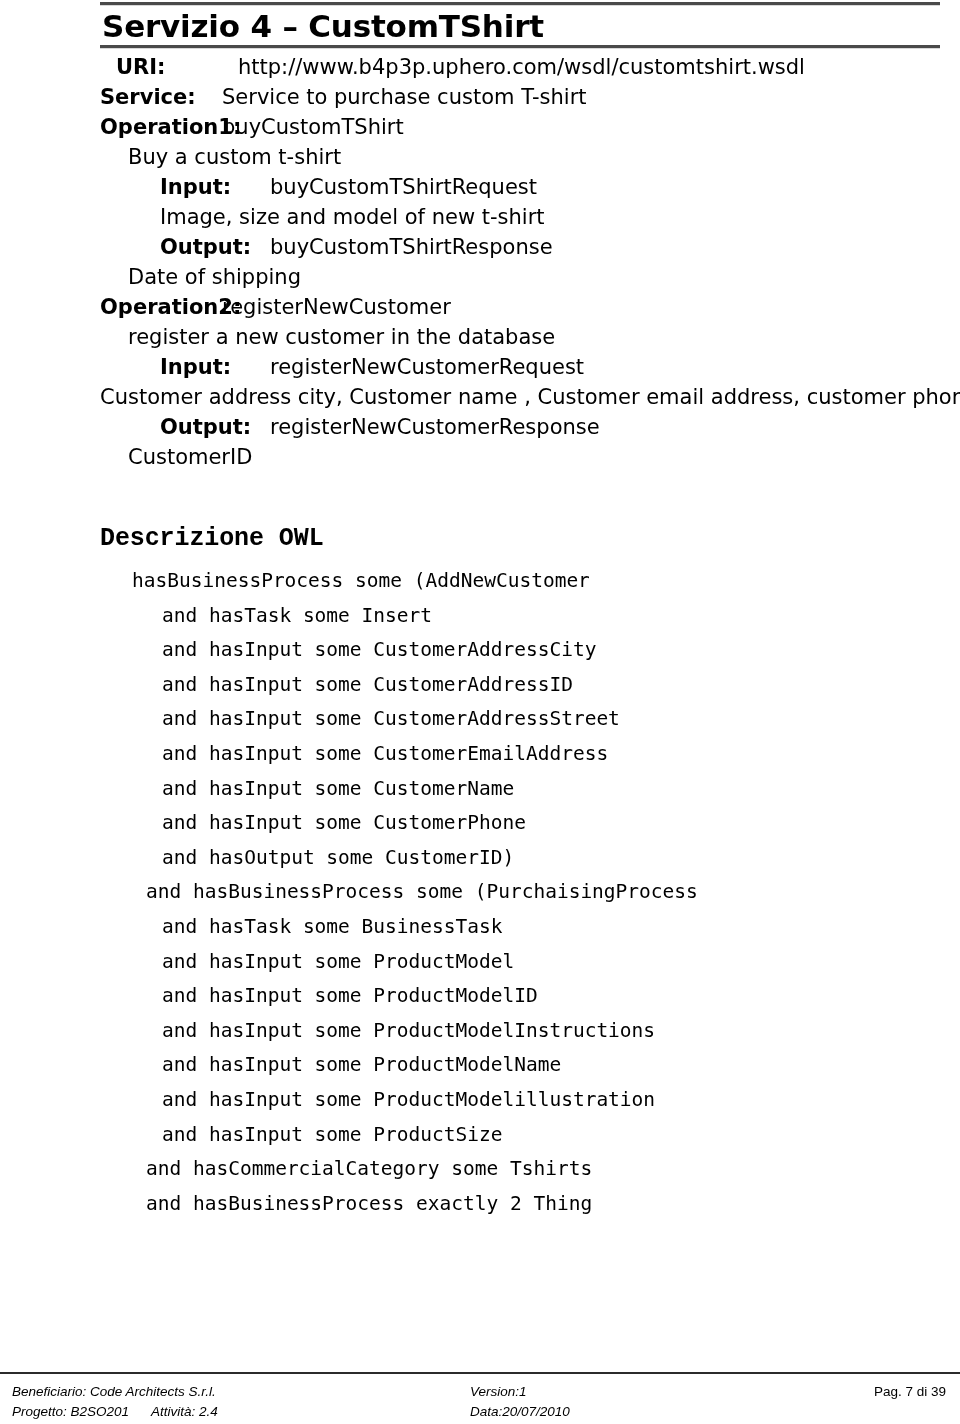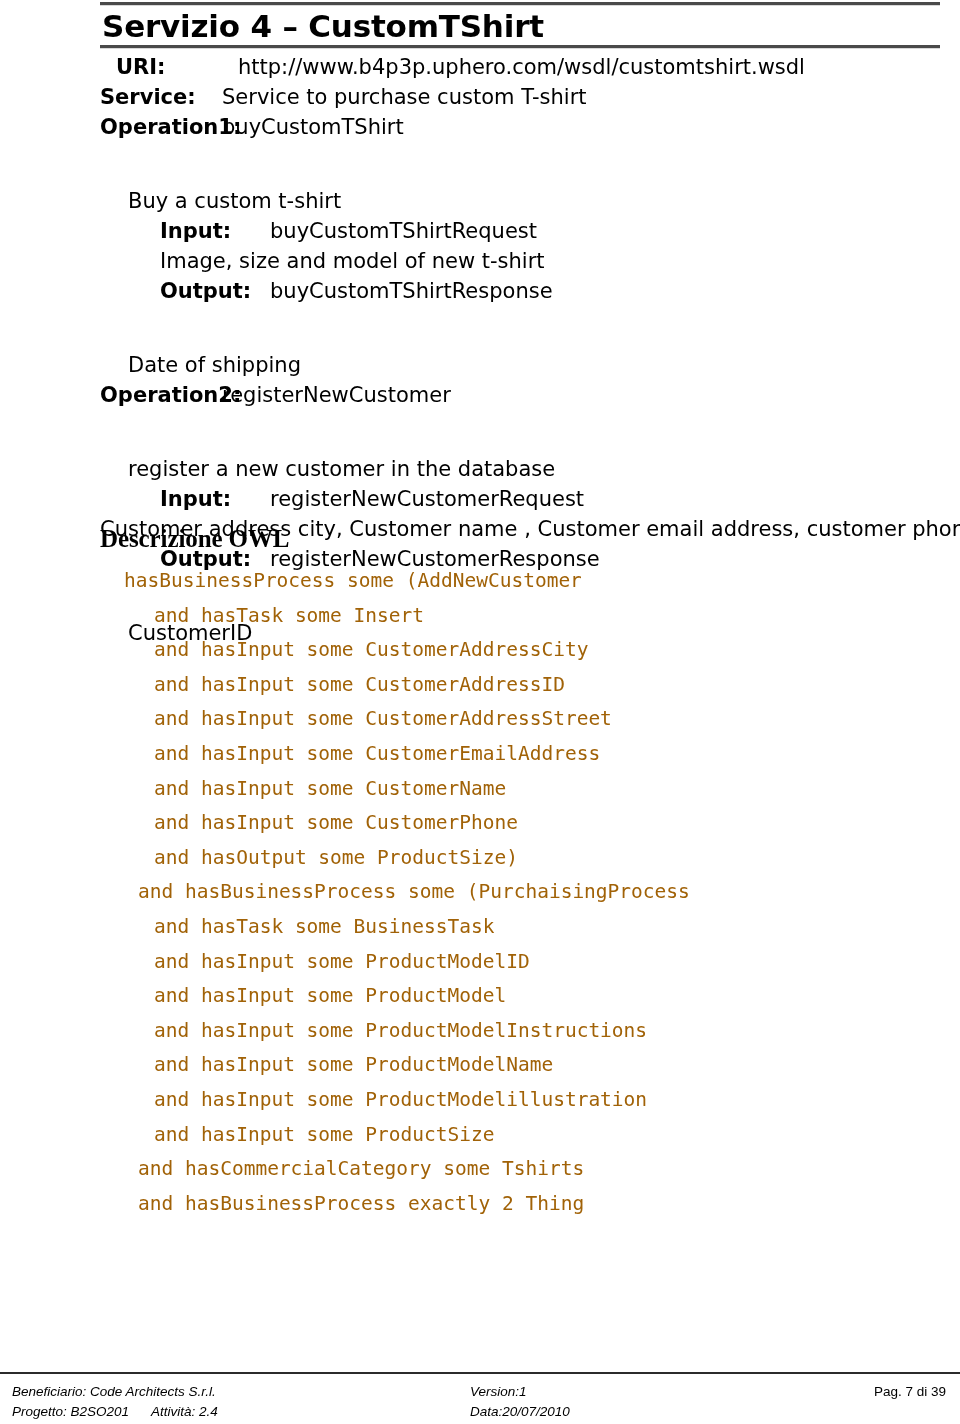--- a/index.html
+++ b/index.html
@@ -72,47 +72,47 @@
   }
   .lbl {
     font-weight: bold;
     display: inline-block;
   }
   .lbl-uri   { width: 122px; margin-left: 16px; }
   .lbl-svc   { width: 122px; }
   .lbl-op    { width: 122px; }
   .lbl-io    { width: 110px; }
 
-  .ind1 { padding-left: 28px; margin-top: 44px; }
+  .ind1 { padding-left: 28px; }
   .ind2 { padding-left: 60px; }
 
   .val { font-weight: normal; }
 
   
   .owl-heading {
     position: absolute;
     left: 100px;
     top: 524px;
-    font-family: Liberation Serif, serif;
+    font-family: Liberation Mono, monospace;
     font-size: 25px;
     font-weight: bold;
     line-height: 30px;
     letter-spacing: -0.1px;
   }
 
   
   .owl-block {
     position: absolute;
-    left: 88px;
+    left: 96px;
     top: 564px;
     width: 850px;
     font-family: "DejaVu Sans Mono", monospace;
     font-size: 19.5px;
     line-height: 34.6px;
-    color: #a16207;
+    color: #000000;
   }
   .owl-block .owl-line {
     white-space: pre;
     height: 34.6px;
   }
   .owl-l0 { padding-left: 36px; }
   .owl-l1 { padding-left: 66px; }
   .owl-l2 { padding-left: 50px; }
 
   
@@ -210,25 +210,25 @@
 
   <div class="owl-block" id="owl-block">
       <div class="owl-line owl-l0">hasBusinessProcess some (AddNewCustomer</div>
       <div class="owl-line owl-l1">and hasTask some Insert</div>
       <div class="owl-line owl-l1">and hasInput some CustomerAddressCity</div>
       <div class="owl-line owl-l1">and hasInput some CustomerAddressID</div>
       <div class="owl-line owl-l1">and hasInput some CustomerAddressStreet</div>
       <div class="owl-line owl-l1">and hasInput some CustomerEmailAddress</div>
       <div class="owl-line owl-l1">and hasInput some CustomerName</div>
       <div class="owl-line owl-l1">and hasInput some CustomerPhone</div>
-      <div class="owl-line owl-l1">and hasOutput some ProductSize)</div>
+      <div class="owl-line owl-l1">and hasOutput some CustomerID)</div>
       <div class="owl-line owl-l2">and hasBusinessProcess some (PurchaisingProcess</div>
       <div class="owl-line owl-l1">and hasTask some BusinessTask</div>
+      <div class="owl-line owl-l1">and hasInput some ProductModel</div>
       <div class="owl-line owl-l1">and hasInput some ProductModelID</div>
-      <div class="owl-line owl-l1">and hasInput some ProductModel</div>
       <div class="owl-line owl-l1">and hasInput some ProductModelInstructions</div>
       <div class="owl-line owl-l1">and hasInput some ProductModelName</div>
       <div class="owl-line owl-l1">and hasInput some ProductModelillustration</div>
       <div class="owl-line owl-l1">and hasInput some ProductSize</div>
       <div class="owl-line owl-l2">and hasCommercialCategory some Tshirts</div>
       <div class="owl-line owl-l2">and hasBusinessProcess exactly 2 Thing</div>
     </div>
 
   <div class="footer-rule"></div>
 

